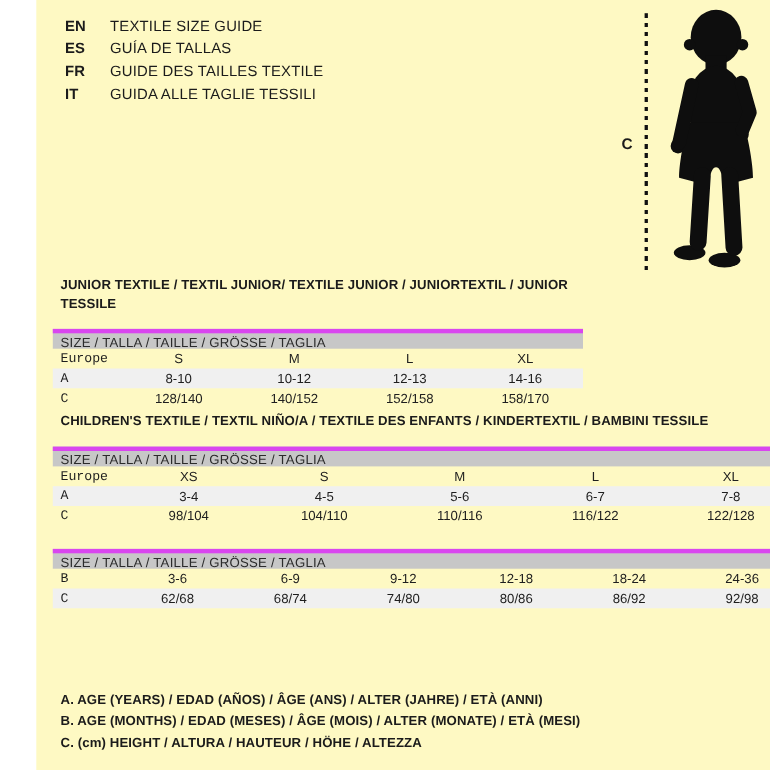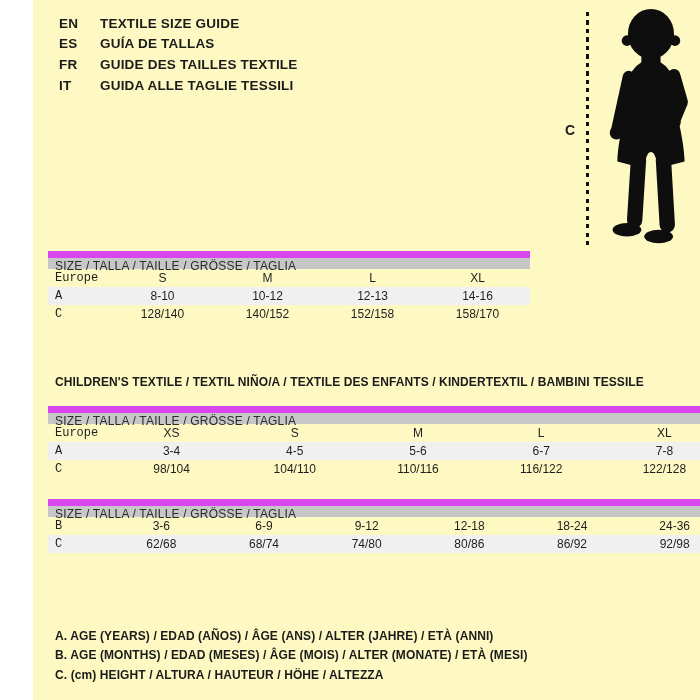--- a/index.html
+++ b/index.html
@@ -10,36 +10,36 @@
   }
   *{margin:0;padding:0;box-sizing:border-box;}
   html,body{background:#ffffff;}
   body{font-family:"Liberation Sans", sans-serif; color:var(--ink);}
   .page{position:relative;width:700px;height:700px;background:#fef9c3;overflow:hidden;margin-left:33px;}
 
   
   .lang-block{position:absolute;left:26px;top:13px;}
   .lang-row{display:flex;height:20.6px;align-items:center;}
   .lang-code{width:41px;font-weight:700;font-size:13.5px;letter-spacing:.2px;}
-  .lang-text{font-weight:700;font-size:13.5px;letter-spacing:.2px;}
+  .lang-text{font-weight:400;font-size:13.5px;letter-spacing:.2px;}
 
   
   .figure{position:absolute;left:528px;top:6px;width:152px;height:244px;}
   .measure-label{position:absolute;left:4px;top:116px;font-size:14px;font-weight:700;}
   .measure-line{position:absolute;left:25px;top:6px;width:3px;height:234px;
     background:repeating-linear-gradient(to bottom, #101010 0 4px, transparent 4px 8.5px);}
   .sil-svg{position:absolute;left:36px;top:2px;}
 
   
   .size-table{position:absolute;left:15px;}
   .t-title{font-size:12px;font-weight:700;line-height:16.5px;letter-spacing:.1px;
     white-space:pre-line;margin-bottom:15px;padding-left:7px;}
   .size-table.t3 .t-title{margin-bottom:13px;}
   .t-head{height:18px;line-height:17px;background:var(--header-bg);
-    border-top:7px solid #d946ef;padding-left:7px;font-size:12px;color:#2b2b2b;letter-spacing:.2px;}
+    border-top:4px solid #d946ef;padding-left:7px;font-size:12px;color:#2b2b2b;letter-spacing:.2px;}
   .trow{display:grid;height:18px;align-items:center;font-size:12px;color:#1e1e1e;}
   .trow.shaded{background:var(--row-alt);}
   .tcell.tlabel{padding-left:7px;font-family:Liberation Mono, monospace;}
   .tcell.tvalue{text-align:center;}
   .tbl-junior{top:251px;width:482px;}
   .tbl-children{top:374px;width:678px;}
   .tbl-babies{top:499px;width:678px;}
 
   
   .footnotes{position:absolute;left:22px;top:627px;}
@@ -88,20 +88,21 @@
       <g fill="none" stroke="var(--sil)" stroke-linecap="round" stroke-linejoin="round">
         <line x1="33" y1="72" x2="21" y2="127" stroke-width="13"></line>
         <polyline points="80,70 88,98 81,115" stroke-width="13"></polyline>
         <line x1="43" y1="158" x2="39" y2="221" stroke-width="16"></line>
         <line x1="69" y1="158" x2="73" y2="226" stroke-width="16"></line>
       </g>
     </svg>
   </div>
 
   <div class="size-table tbl-junior">
+    <div class="t-title">JUNIOR TEXTILE / TEXTIL JUNIOR/ TEXTILE JUNIOR / JUNIORTEXTIL / JUNIOR TESSILE</div>
     <div class="t-head">SIZE / TALLA / TAILLE / GRÖSSE / TAGLIA</div>
     <div>
         <div class="trow" style="grid-template-columns: 62px repeat(4, 1fr);">
           <div class="tcell tlabel">Europe</div>
           <div class="tcell tvalue">S</div>
           <div class="tcell tvalue">M</div>
           <div class="tcell tvalue">L</div>
           <div class="tcell tvalue">XL</div>
         </div>
         <div class="trow shaded" style="grid-template-columns: 62px repeat(4, 1fr);">

